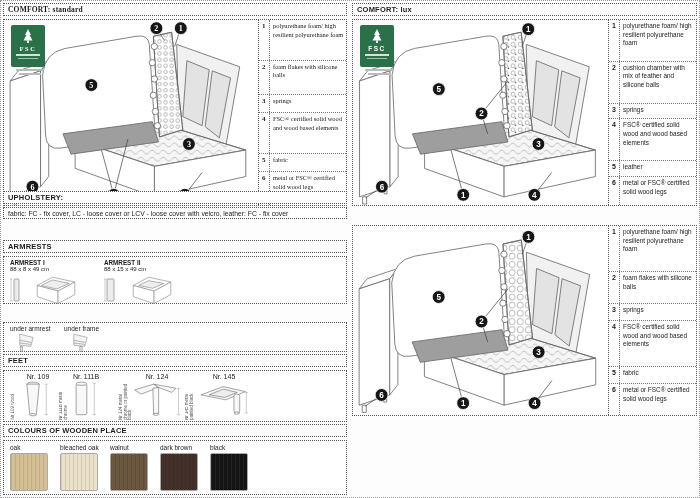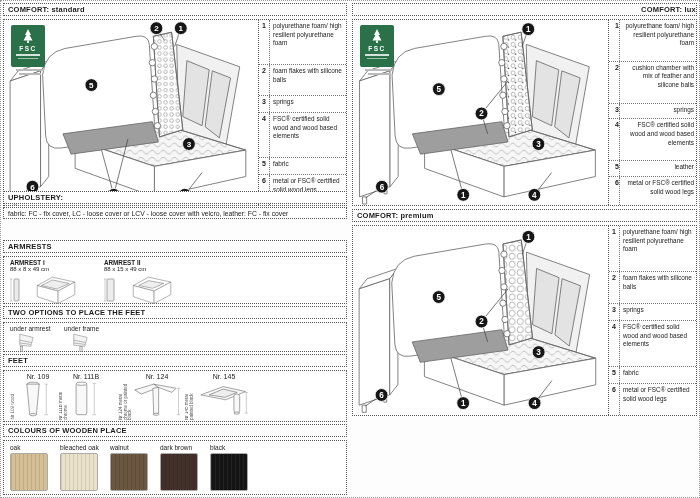--- a/index.html
+++ b/index.html
@@ -52,21 +52,21 @@
     writing-mode:vertical-rl;transform:rotate(180deg);line-height:1;max-height:40px;overflow:hidden;}
   
   .swatch-row{position:absolute;inset:0;display:flex;gap:12px;padding:3px 0 0 6px;}
   .swatch{width:38px;}
   .swatch-label{font-size:6.5px;margin-bottom:2px;white-space:nowrap;}
   .swatch-sq{width:36px;height:36px;border:1px solid #aaa;border-radius:2px;}
 </style>
 </head>
 <body>
 
-<section class="sec" style="left:3px;top:3px;width:344px;height:203px;">
+<section class="sec" style="left:3px;top:3px;width:344px;height:203px;font-family:Liberation Serif, serif;">
   <div class="strip">COMFORT: standard</div>
   <div class="cbox">
     <div class="fsc">
       <div class="fsc-box">
         <svg width="16" height="16" viewBox="0 0 16 16">
           <path d="M8,1 L11,7 L9.5,7 L12.5,12.5 L3.5,12.5 L6.5,7 L5,7 Z" fill="#fff"></path>
           <rect x="7.1" y="12.5" width="1.8" height="2.5" fill="#fff"></rect>
         </svg>
         <div class="fsc-label">FSC</div>
         <div class="fsc-line"></div>
@@ -168,21 +168,21 @@
           <div class="ltext">fabric</div>
         </div>
         <div class="lrow" style="flex-grow: 2;">
           <div class="lnum">6</div>
           <div class="ltext">metal or FSC® certified solid wood legs</div>
         </div>
       </div>
   </div>
 </section>
 
-<section class="sec" style="left:352px;top:3px;width:345px;height:203px;text-align:right;">
+<section class="sec" style="left:352px;top:3px;width:345px;height:203px;">
   <div class="strip">COMFORT: lux</div>
   <div class="cbox">
     <div class="fsc">
       <div class="fsc-box">
         <svg width="16" height="16" viewBox="0 0 16 16">
           <path d="M8,1 L11,7 L9.5,7 L12.5,12.5 L3.5,12.5 L6.5,7 L5,7 Z" fill="#fff"></path>
           <rect x="7.1" y="12.5" width="1.8" height="2.5" fill="#fff"></rect>
         </svg>
         <div class="fsc-label">FSC</div>
         <div class="fsc-line"></div>
@@ -338,21 +338,20 @@
             <polygon points="34,26 58,13 58,31 34,44"></polygon>
             <polygon points="12,18 26,11 48,15 32,22" fill="#eee"></polygon>
           </g>
         </svg>
       </div>
     </div>
   </div>
 </section>
 
 <section class="sec" style="left:3px;top:306px;width:344px;height:46px;">
-  <div class="strip">TWO OPTIONS TO PLACE THE FEET</div>
   <div class="cbox">
     <div class="opt" style="left:6px;">
       <div class="opt-label">under armrest</div>
       <svg width="34" height="20" viewBox="0 0 34 36">
         <g fill="#f4f4f4" stroke="#777" stroke-width="0.9">
           <polygon points="4,2 28,8 24,24 4,22"></polygon>
           <line x1="4" y1="13" x2="25" y2="17"></line>
           <line x1="4" y1="18" x2="24" y2="20.5"></line>
           <rect x="5" y="24" width="4" height="9" fill="#e6e6e6"></rect>
         </g>
@@ -465,21 +464,20 @@
         </div>
         <div class="swatch">
           <div class="swatch-label">black</div>
           <div class="swatch-sq" style="background: repeating-linear-gradient(90deg, rgba(255, 255, 255, 0.06) 0px, rgba(255, 255, 255, 0.06) 1px, transparent 1px, transparent 4px), rgb(20, 20, 20);"></div>
         </div>
       </div>
   </div>
 </section>
 
 <section class="sec" style="left:352px;top:209px;width:345px;height:207px;">
-  <div class="strip">COMFORT: premium</div>
   <div class="cbox">
     <div class="sofa-slot">
         <svg viewBox="0 0 250 182" preserveAspectRatio="xMidYMid meet">
     <defs>
       <pattern id="pat-sm" width="6" height="6" patternUnits="userSpaceOnUse">
         <circle cx="3" cy="3" r="1.7" fill="none" stroke="#8a8a8a" stroke-width="0.6"></circle>
       </pattern>
       <pattern id="pat-mix" width="7" height="7" patternUnits="userSpaceOnUse">
         <circle cx="3" cy="3" r="2" fill="none" stroke="#8a8a8a" stroke-width="0.6"></circle>
         <circle cx="5.6" cy="5.6" r="0.7" fill="#333"></circle>

